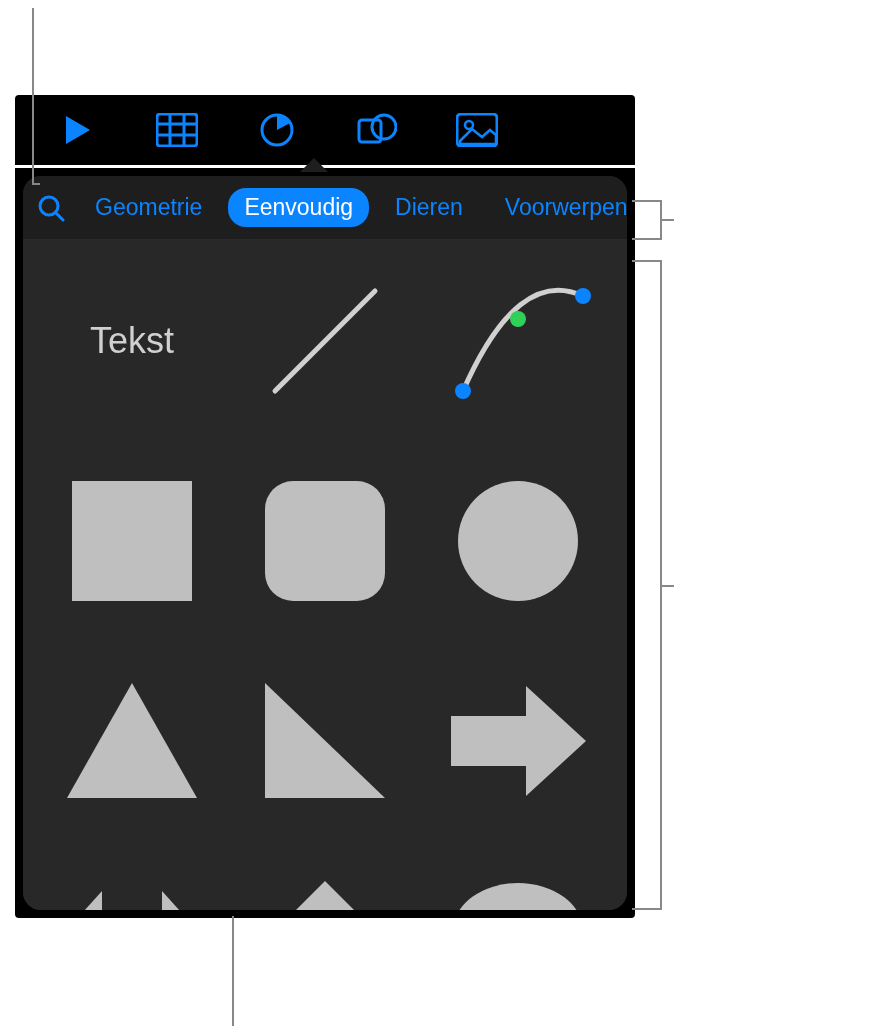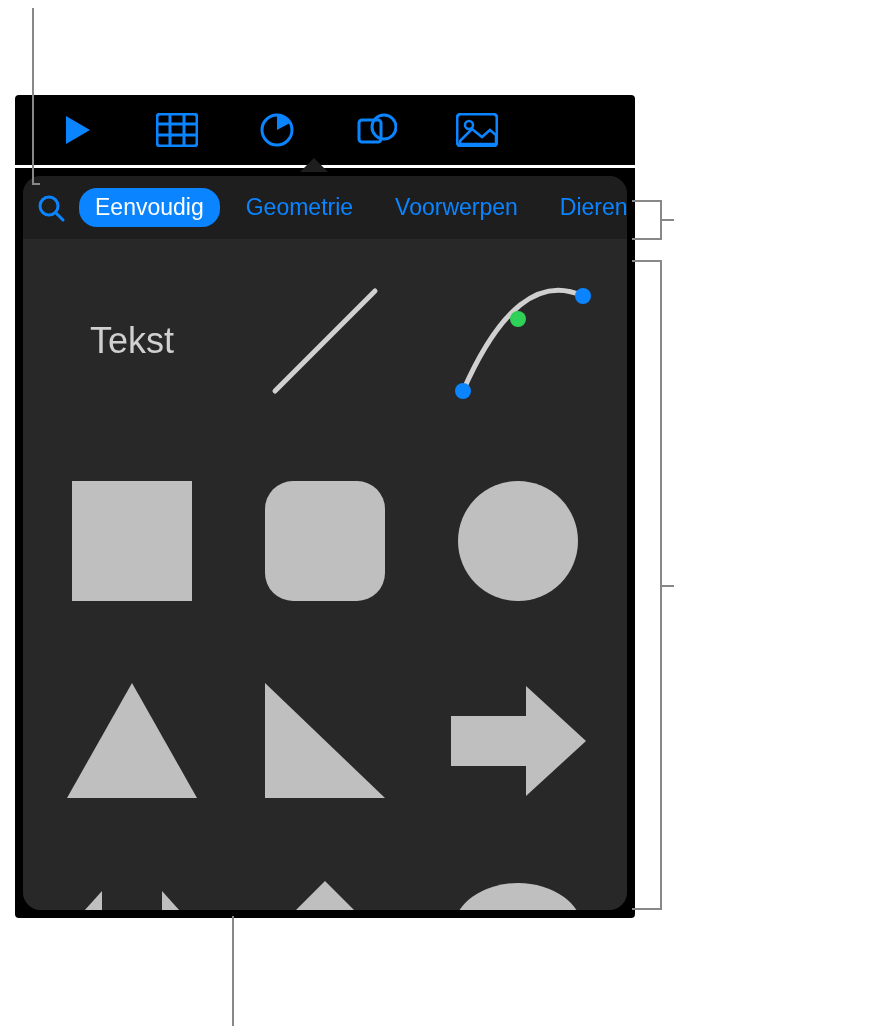--- a/index.html
+++ b/index.html
@@ -171,24 +171,24 @@
 <div class="popover-wrap">
   <div class="popover">
 
     <div class="tabs">
       <div class="search">
         <svg width="28" height="28" viewBox="0 0 28 28">
             <circle cx="12" cy="12" r="9" fill="none" stroke="#0a84ff" stroke-width="3"></circle>
             <line x1="19" y1="19" x2="26" y2="26" stroke="#0a84ff" stroke-width="3" stroke-linecap="round"></line>
           </svg>
       </div>
+      <div class="tab">Geometrie</div>
       <div class="tab active">Eenvoudig</div>
-      <div class="tab">Geometrie</div>
+      <div class="tab">Dieren</div>
       <div class="tab">Voorwerpen</div>
-      <div class="tab">Dieren</div>
     </div>
 
     <div class="grid">
 
       <div class="cell">
         <span class="text-label">Tekst</span>
       </div>
       <div class="cell">
         <svg width="130" height="130" viewBox="0 0 130 130">
             <line x1="15" y1="115" x2="115" y2="15" stroke="#d0d0d0" stroke-width="5" stroke-linecap="round"></line>

